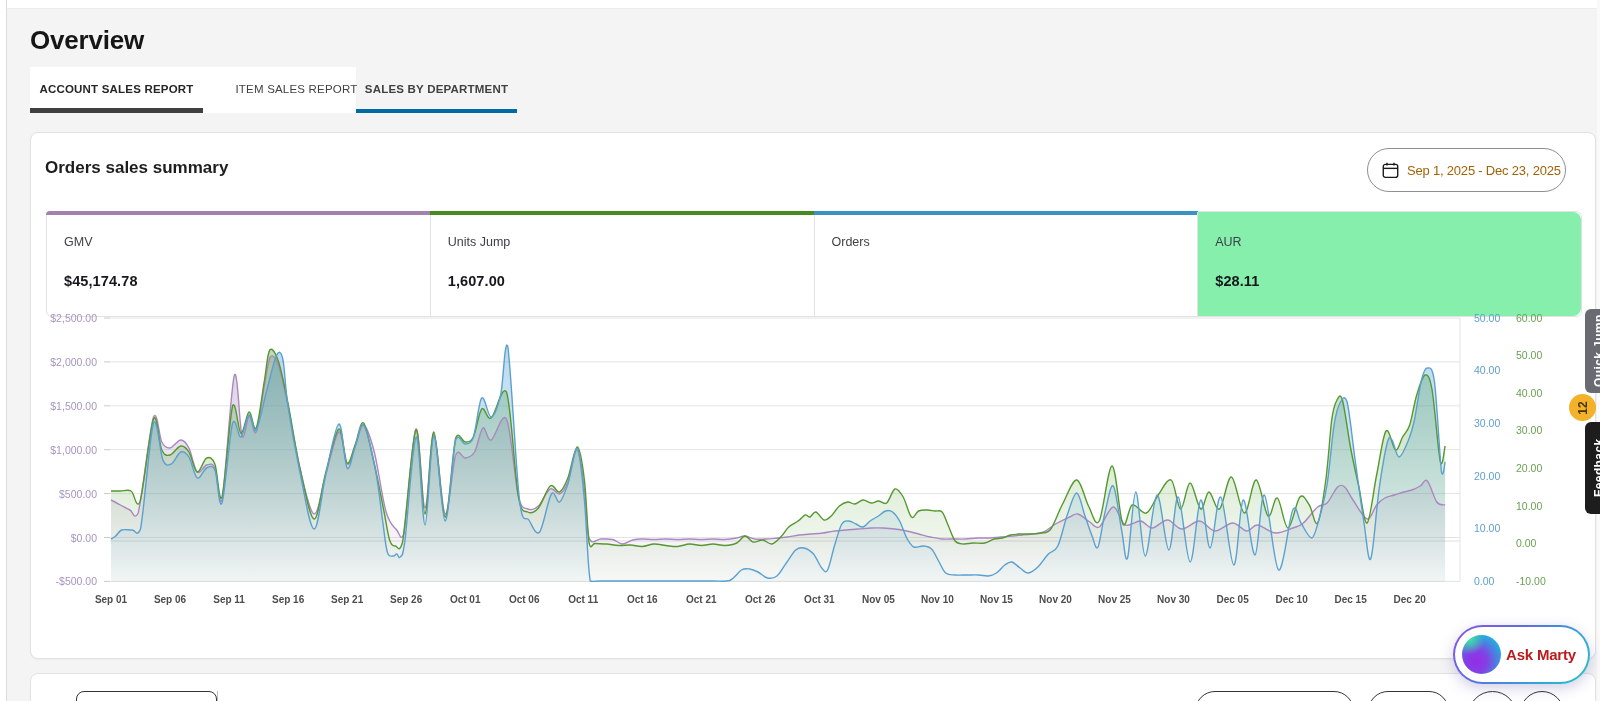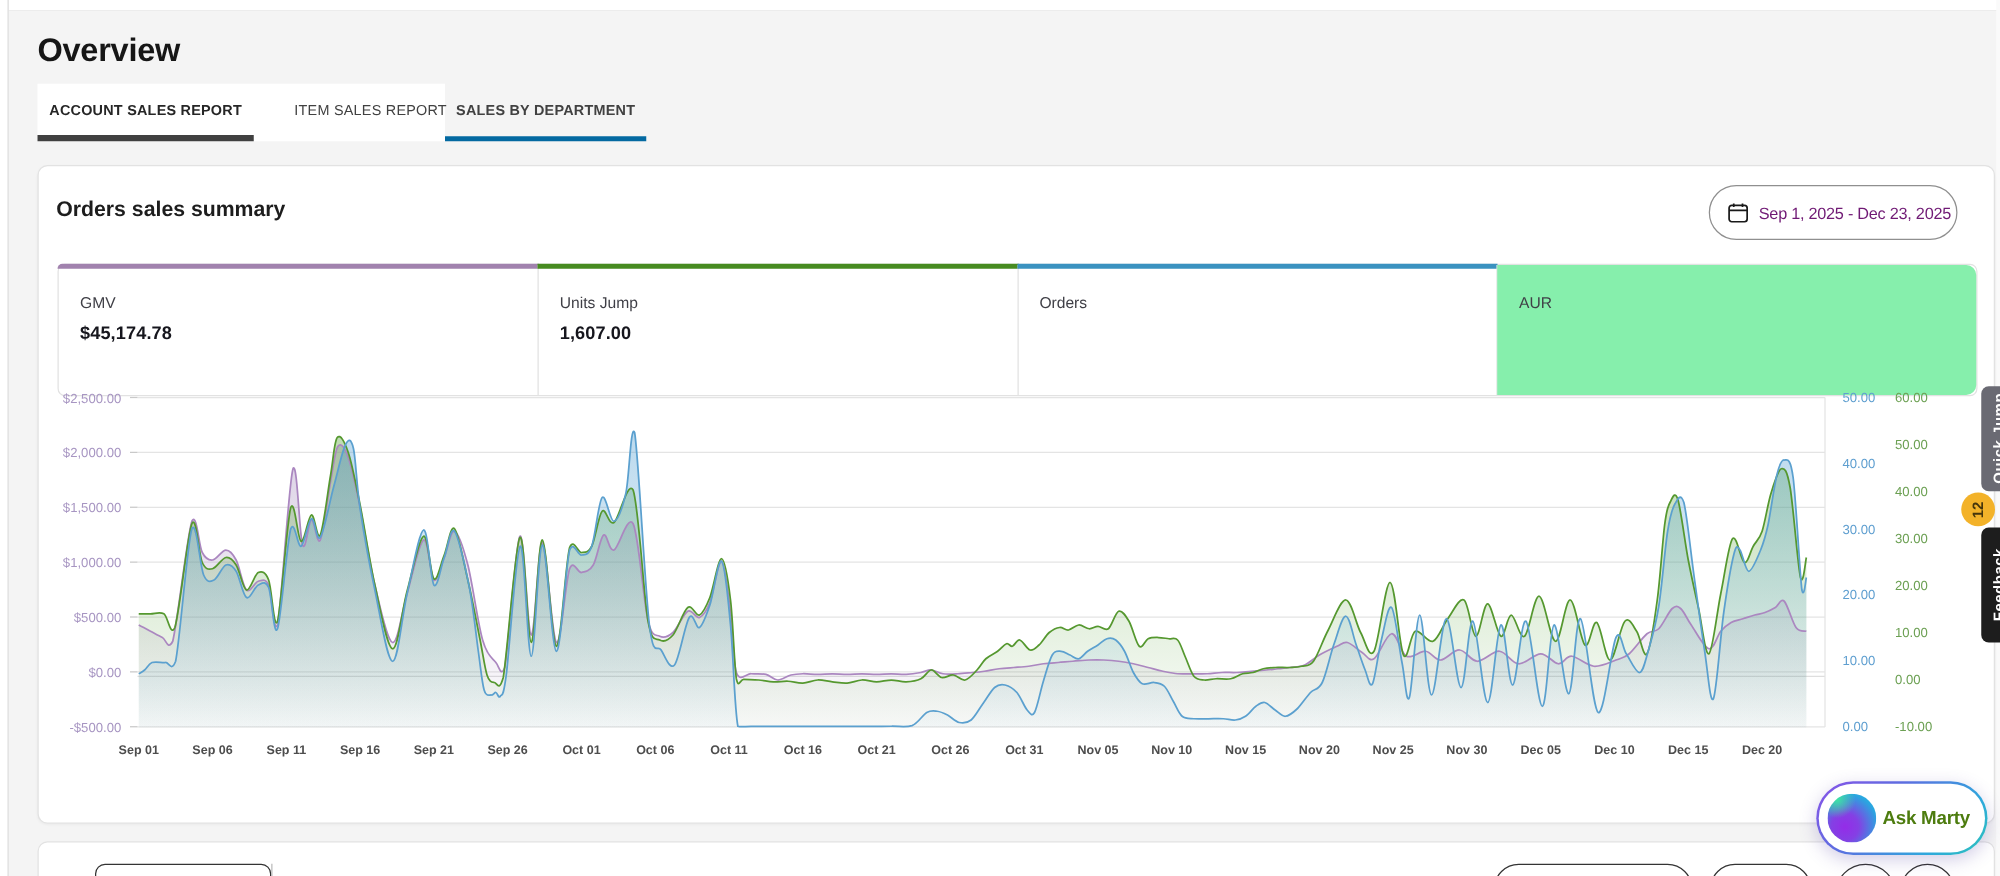--- a/index.html
+++ b/index.html
@@ -16,47 +16,47 @@
 .tab { position:absolute; top:0; height:46px; line-height:44px; font-size:11.5px;
   letter-spacing:0.2px; color:#414141; text-align:center; white-space:nowrap; }
 .tab1 { left:0; width:173px; font-weight:bold; color:#262626; border-bottom:5px solid #404040; }
 .tab2 { left:190px; width:153px; }
 .tab3 { left:326px; width:161px; border-bottom:4px solid #0369a1;font-weight:bold; }
 .card1 { position:absolute; left:30px; top:132px; width:1566px; height:527px; background:#fff;
   border:1px solid #e2e2e2; border-radius:8px; box-shadow:0 1px 2px rgba(0,0,0,0.04); }
 .cardtitle { position:absolute; left:45px; top:158px; font-size:17px; font-weight:bold; color:#1d1d1d; }
 .datepill { position:absolute; left:1367px; top:148px; width:199px; height:44px; border:1px solid #8f8f8f;
   border-radius:22px; background:#fff; display:flex; align-items:center; padding-left:14px; white-space:nowrap; }
-.datepill span { font-size:13px; color:#701a75; margin-left:8px; letter-spacing:-0.2px; }
+.datepill span { font-size:13px; color:#a16207; margin-left:8px; letter-spacing:-0.2px; }
 .tiles { position:absolute; left:46px; top:211px; width:1536px; height:106px;
   border:1px solid #e2e2e2; border-radius:6px; background:#fff; display:flex; }
 .tile { flex:1; border-left:1px solid #e2e2e2; position:relative; padding:23px 0 0 17px; }
 .tile:first-child { border-left:none; }
 .tile .bar { position:absolute; top:-1px; left:-1px; right:-1px; height:4px; }
 .tile:first-child .bar { border-top-left-radius:8px; }
 .tile .lab { font-size:12.5px; color:#3f3f46; }
-.tile .val { font-size:14.5px; font-weight:bold; color:#16161d; margin-top:10px; letter-spacing:0.1px; }
+.tile .val { font-size:14.5px; font-weight:bold; color:#16161d; margin-top:24px; letter-spacing:0.1px; }
 .tile4 { background:#86efac; border-top-right-radius:8px; border-bottom-right-radius:8px; }
 .card2 { position:absolute; left:30px; top:673px; width:1566px; height:40px; background:#fff;
   border:1px solid #e2e2e2; border-radius:8px 8px 0 0; }
 .c2box { position:absolute; left:45px; top:17px; width:141px; height:40px; border:1px solid #343434;
   border-radius:8px 8px 0 0; background:#fff; }
 .c2div { position:absolute; left:186px; top:17px; width:1px; height:23px; background:#bbb; }
 .c2p1 { position:absolute; left:1164px; top:17px; width:159px; height:40px; border:1.5px solid #343434; border-radius:20px; }
 .c2p2 { position:absolute; left:1337px; top:17px; width:81px; height:40px; border:1.5px solid #343434; border-radius:20px; }
 .c2c1 { position:absolute; left:1437px; top:17px; width:49px; height:49px; border:1.5px solid #343434; border-radius:50%; }
 .c2c2 { position:absolute; left:1489px; top:17px; width:44px; height:44px; border:1.5px solid #343434; border-radius:50%; }
 .askwrap { position:absolute; left:1453px; top:625px; width:137px; height:59px; border-radius:30px;
   background:linear-gradient(135deg,#8a53e8 0%,#5e6ce0 35%,#2fa8dc 75%,#2cc4b8 100%);
   padding:2px; box-shadow:0 4px 14px rgba(80,60,160,0.25); z-index:8; }
 .askin { width:100%; height:100%; border-radius:28px; background:#fff; display:flex; align-items:center; }
 .askcircle { width:39px; height:39px; border-radius:50%; margin-left:7px;
   background:radial-gradient(circle at 20% 12%, rgba(61,232,160,0.95) 0%, rgba(61,232,160,0) 32%),
   radial-gradient(circle at 36% 68%, #942ce8 0%, #8440e4 30%, #2ba4e0 72%, #27c6e2 100%); }
-.askin span { font-size:15px; font-weight:bold; color:#4d7c0f; margin-left:5px; letter-spacing:-0.2px; }
+.askin span { font-size:15px; font-weight:bold; color:#b91c1c; margin-left:5px; letter-spacing:-0.2px; }
 .vtab { position:absolute; z-index:7; writing-mode:vertical-rl; transform:rotate(180deg);
   text-align:center; font-size:12px; font-weight:bold; letter-spacing:0.4px; border-radius:0 6px 6px 0; }
 .vtab1 { left:1585px; top:309px; width:29px; height:84px; background:#6a6a73; color:#fff; line-height:29px; }
 .vtab2 { left:1585px; top:422px; width:29px; height:92px; background:#1d1d1d; color:#fff; line-height:29px; }
 .badge { position:absolute; left:1569px; top:394px; width:27px; height:27px; border-radius:50%;
   background:#f3b229; z-index:8; display:flex; align-items:center; justify-content:center; }
 .badge span { transform:rotate(-90deg); font-size:12px; font-weight:bold; color:#45350c; }
 </style></head>
 <body>
 <div class="topbar"></div>
@@ -90,20 +90,21 @@
       <div class="bar" style="background:#478b20;"></div>
       <div class="lab">Units Jump</div>
       <div class="val">1,607.00</div>
     </div>
   <div class="tile">
       <div class="bar" style="background:#3a92c0;"></div>
       <div class="lab">Orders</div>
     </div>
   <div class="tile tile4">
       <div class="lab">AUR</div>
+      <div class="val">$28.11</div>
     </div>
 </div>
 <svg width="1600" height="701" viewBox="0 0 1600 701" font-family="Liberation Sans, sans-serif" style="position:absolute;top:0;left:0;">
 <defs>
 <linearGradient id="gfill" x1="0" y1="330" x2="0" y2="582" gradientUnits="userSpaceOnUse">
 <stop offset="0" stop-color="#58a339" stop-opacity="0.42"></stop>
         <stop offset="1" stop-color="#58a339" stop-opacity="0.03"></stop>
       </linearGradient>
 <linearGradient id="pfill" x1="0" y1="330" x2="0" y2="582" gradientUnits="userSpaceOnUse">
 <stop offset="0" stop-color="#9a7eb5" stop-opacity="0.38"></stop>

